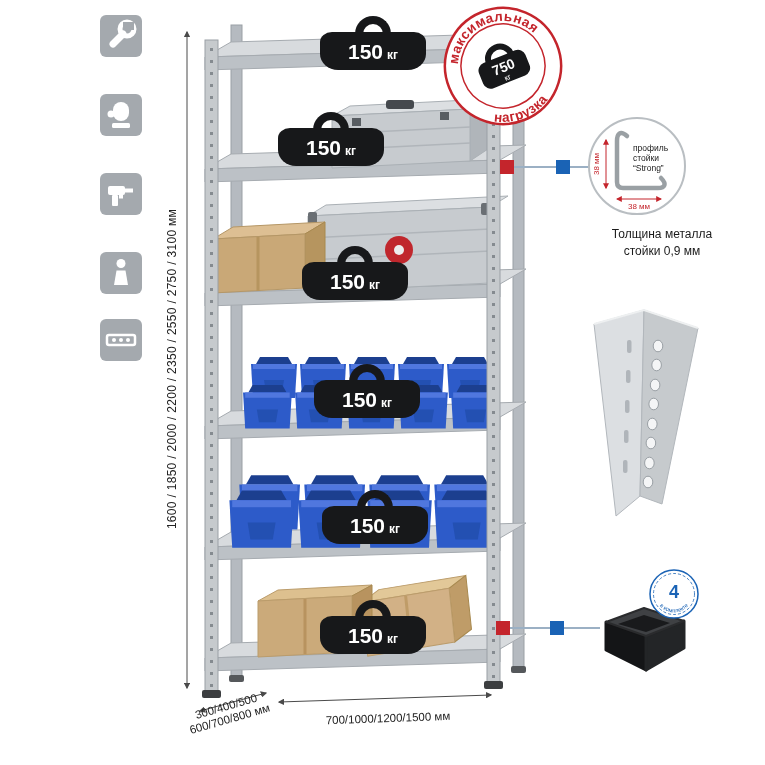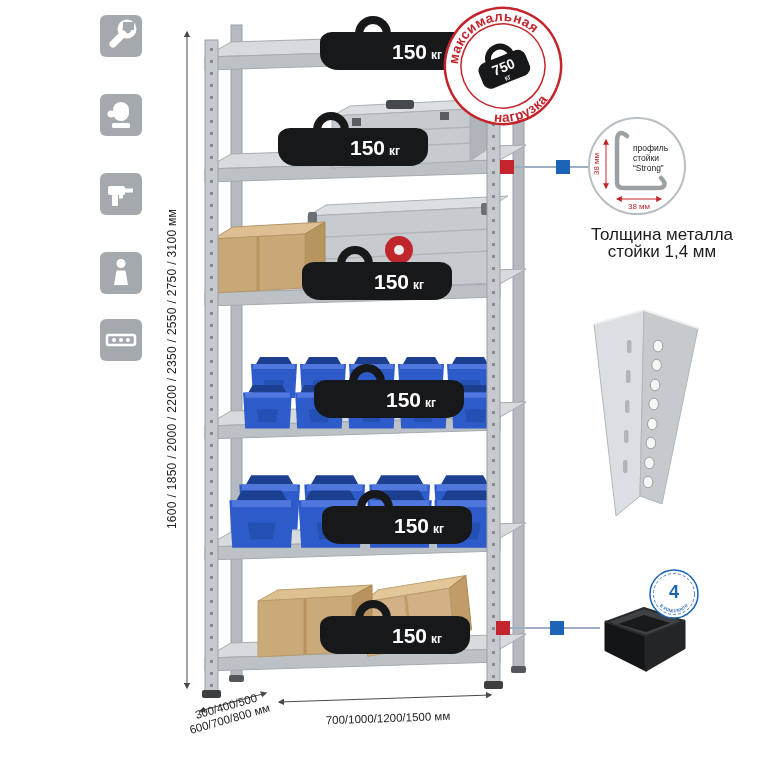--- a/index.html
+++ b/index.html
@@ -10,33 +10,33 @@
   
   .tile{position:absolute;left:100px;width:42px;height:42px;background:#a4a9ae;border-radius:6px;
         display:flex;align-items:center;justify-content:center;z-index:3;}
 
   
   .weight{position:absolute;width:106px;height:54px;z-index:6;}
   .w-handle{position:absolute;left:50%;top:0;transform:translateX(-50%);width:36px;height:24px;
             border:8px solid #17181a;border-bottom:none;border-radius:18px 18px 0 0;box-sizing:border-box;}
   .w-body{position:absolute;left:0;bottom:0;width:100%;height:38px;background:#17181a;
           border-radius:12px 12px 18px 18px / 10px 10px 16px 16px;
-          display:flex;align-items:center;justify-content:center;gap:4px;color:#fff;padding-left:44px;}
+          display:flex;align-items:center;justify-content:center;gap:4px;color:#fff;}
   .w-val{font-size:21px;font-weight:bold;line-height:1;}
   .w-unit{font-size:12px;font-weight:bold;margin-top:7px;line-height:1;}
 
   .stamp{position:absolute;left:441px;top:4px;z-index:7;transform:rotate(-22deg);}
   .stamp-text{fill:#c4252c;font-weight:bold;letter-spacing:.5px;font-family:"Liberation Sans",sans-serif;}
 
   .profile-svg{position:absolute;left:586px;top:115px;z-index:4;}
   .corner-post-svg{position:absolute;left:580px;top:300px;z-index:4;}
   .foot-svg{position:absolute;left:596px;top:588px;z-index:4;}
   .badge4-svg{position:absolute;left:646px;top:566px;z-index:5;}
 
-  .caption{position:absolute;z-index:4;text-align:center;font-size:17px;line-height:17px;color:#1b1b1b;}
+  .caption{position:absolute;z-index:4;text-align:center;font-size:12px;line-height:17px;color:#1b1b1b;}
   .caption span{display:block;}
   .cap-profile{left:572px;top:226px;width:180px;}
   .cap-foot{left:575px;top:688px;width:175px;}
 
   .lbl{position:absolute;z-index:4;font-size:12px;color:#222;text-align:center;}
   .lbl-height{left:-28px;top:362px;width:400px;transform:rotate(-90deg);letter-spacing:.3px;}
   .lbl-depth{left:168px;top:700px;width:120px;font-size:11.5px;line-height:13px;transform:rotate(-16deg);}
   .lbl-depth span{display:block;}
   .lbl-width{left:278px;top:712px;width:220px;font-size:11.5px;transform:rotate(-2deg);}
 </style>
@@ -281,21 +281,21 @@
     <line x1="31" y1="84" x2="75" y2="84" stroke="#c4252c" stroke-width="1" marker-start="url(#pArr)" marker-end="url(#pArr)"></line>
     <text transform="rotate(-90 13 49)" x="13" y="49" text-anchor="middle" font-size="8" fill="#c4252c">38 мм</text>
     <text x="53" y="94" text-anchor="middle" font-size="8" fill="#c4252c">38 мм</text>
     <text x="47" y="36" font-size="8.5" fill="#222">профиль</text>
     <text x="47" y="46" font-size="8.5" fill="#222">стойки</text>
     <text x="47" y="56" font-size="8.5" fill="#222">“Strong”</text>
   </svg>
 
   <div class="caption cap-profile">
     <span>Толщина металла</span>
-    <span>стойки 1,4 мм</span>
+    <span>стойки 0,9 мм</span>
   </div>
 
   <svg class="corner-post-svg" width="130" height="230" viewBox="0 0 130 230">
     <polygon points="14,24 64,10 60,196 36,216" fill="#dcdfe2" stroke="#b2b7bc" stroke-width="1"></polygon>
     <polygon points="64,10 118,28 82,204 60,196" fill="#c6cacd" stroke="#b2b7bc" stroke-width="1"></polygon>
     <polyline points="14,24 64,10 118,28" fill="none" stroke="#eef0f1" stroke-width="2"></polyline>
     <g fill="#f4f5f6" stroke="#9aa0a5" stroke-width="1">
       <ellipse cx="78" cy="46" rx="4.8" ry="5.8"></ellipse>
       <ellipse cx="76.6" cy="65" rx="4.8" ry="5.8"></ellipse>
       <ellipse cx="75.1" cy="85" rx="4.8" ry="5.8"></ellipse>

